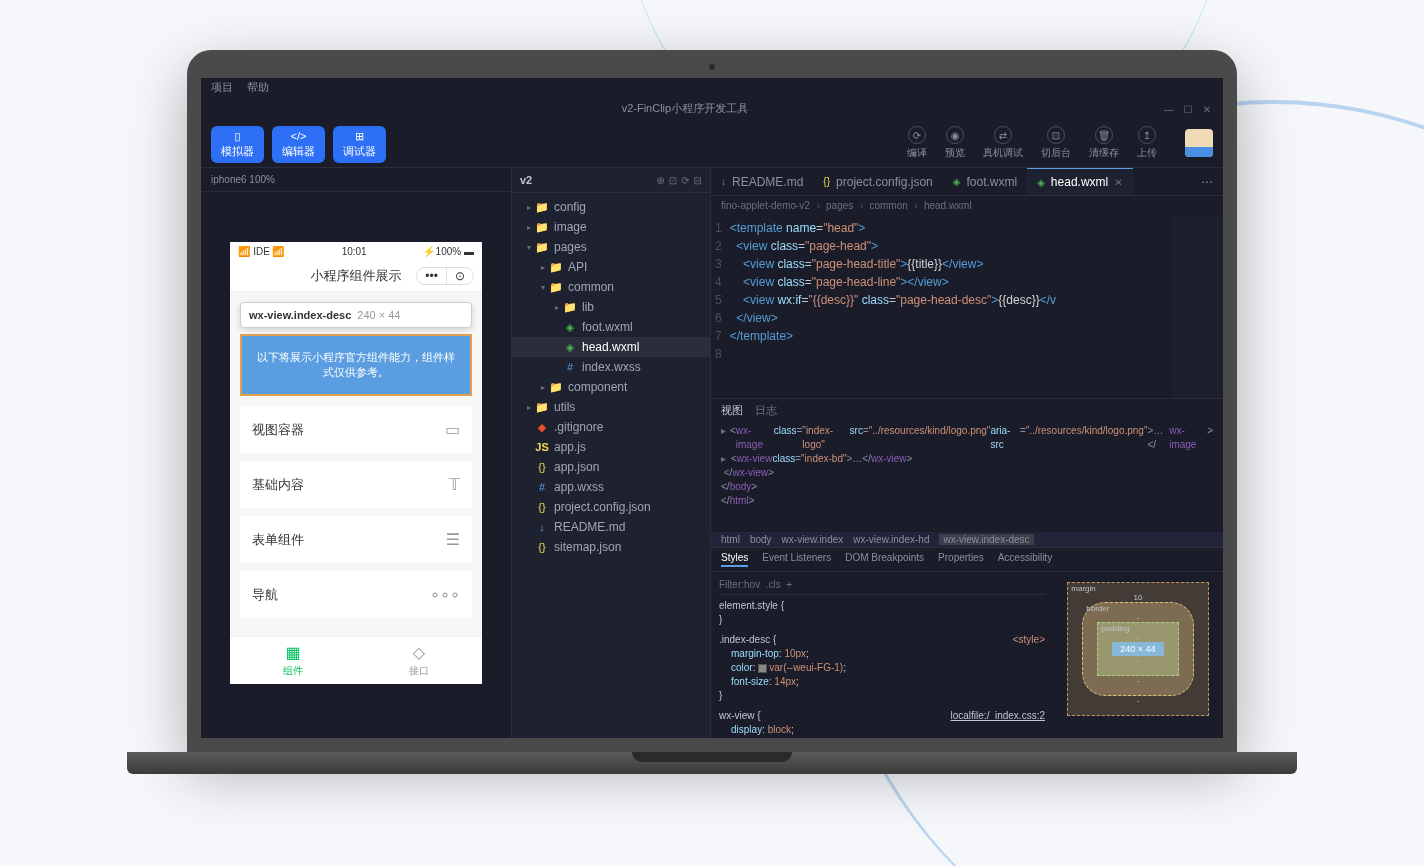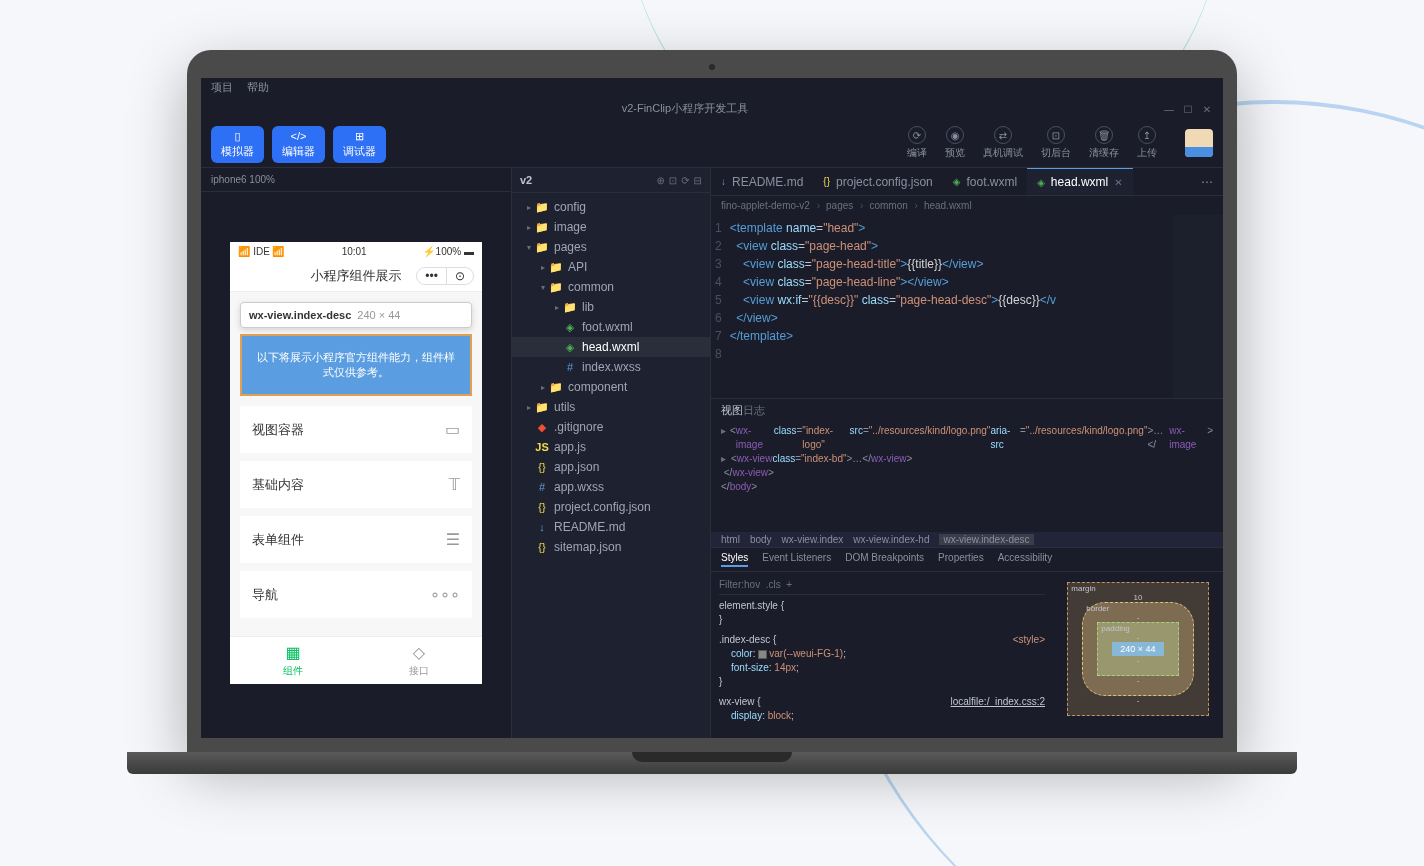--- a/index.html
+++ b/index.html
@@ -95,21 +95,21 @@
 .gutter { color: #4a4f60; text-align: right; padding: 4px 8px 4px 4px; line-height: 18px; user-select: none; }
 .lines { padding: 4px 0; line-height: 18px; white-space: pre; overflow: hidden; }
 .tag { color: #569cd6; }
 .attr { color: #9cdcfe; }
 .str { color: #ce9178; }
 .var { color: #d4d4d4; }
 .minimap { position: absolute; right: 0; top: 0; width: 50px; height: 100%; background: #1e2130; opacity: 0.5; }
 
 
 .devtools { border-top: 1px solid #2a2d3a; display: flex; flex-direction: column; height: 340px; font-size: 11px; }
-.dev-tabs { display: flex; padding: 4px 10px; gap: 0; color: #6a6f80; }
+.dev-tabs { display: flex; padding: 4px 10px; gap: 12px; color: #6a6f80; }
 .dev-tabs .active { color: #c0c5d0; }
 .dom-view { padding: 2px 10px; font-family: Consolas, monospace; font-size: 10px; color: #8a8fa0; line-height: 14px; height: 110px; overflow: hidden; }
 .dom-view .hl { background: #2d5aa0; color: #fff; display: block; padding: 1px 4px; }
 .dom-line { display: flex; }
 .dom-arrow { width: 10px; color: #6a6f80; }
 .dom-tag { color: #8a5cb5; }
 .dom-attr { color: #9cdcfe; }
 .dom-str { color: #ce9178; }
 .crumb { padding: 2px 10px; font-size: 10px; color: #8a8fa0; background: #22253a; display: flex; gap: 10px; }
 .crumb .sel { background: #3a3d4a; padding: 0 4px; }
@@ -396,20 +396,21 @@
           <div class="devtools">
             <div class="dev-tabs">
               <span class="active">视图</span>
               <span>日志</span>
             </div>
             <div class="dom-view">
               <div class="dom-line"><span class="dom-arrow">▸</span>&lt;<span class="dom-tag">wx-image</span> <span class="dom-attr">class</span>=<span class="dom-str">"index-logo"</span> <span class="dom-attr">src</span>=<span class="dom-str">"../resources/kind/logo.png"</span> <span class="dom-attr">aria-src</span>=<span class="dom-str">"../resources/kind/logo.png"</span>&gt;…&lt;/<span class="dom-tag">wx-image</span>&gt;</div>
               <div class="dom-line"><span class="dom-arrow">▸</span>&lt;<span class="dom-tag">wx-view</span> <span class="dom-attr">class</span>=<span class="dom-str">"index-bd"</span>&gt;…&lt;/<span class="dom-tag">wx-view</span>&gt;</div>
               <div>&nbsp;&lt;/<span class="dom-tag">wx-view</span>&gt;</div>
               <div>&lt;/<span class="dom-tag">body</span>&gt;</div>
+              <div>&lt;/<span class="dom-tag">html</span>&gt;</div>
             </div>
             <div class="crumb" id="domcrumb">
                 <span>html</span>
                 <span>body</span>
                 <span>wx-view.index</span>
                 <span>wx-view.index-hd</span>
                 <span class="sel">wx-view.index-desc</span>
               </div>
             <div class="style-tabs" id="styletabs">
                 <span class="active">Styles</span>
@@ -423,20 +424,21 @@
                 <div class="filter-row">
                   <span>Filter</span>
                   <span><span>:hov</span>&nbsp;&nbsp;<span>.cls</span>&nbsp;&nbsp;<span>+</span></span>
                 </div>
                 <div class="rule"><span>element.style {</span><br>}</div>
                 <div class="rule">
                   <div class="rule-head">
                       <span>.index-desc {</span>
                       <span class="str">&lt;style&gt;</span>
                     </div>
+                  <div class="prop"><span class="k">margin-top</span>: <span class="v">10px</span>;</div>
                   <div class="prop"><span class="k">color</span>: <span class="swatch"></span><span class="v">var(--weui-FG-1)</span>;</div>
                   <div class="prop"><span class="k">font-size</span>: <span class="v">14px</span>;</div>
                   }
                 </div>
                 <div class="rule">
                   <div class="rule-head">
                       <span>wx-view {</span>
                       <span style="text-decoration:underline">localfile:/_index.css:2</span>
                     </div>
                   <div class="prop"><span class="k">display</span>: <span class="v">block</span>;</div>

